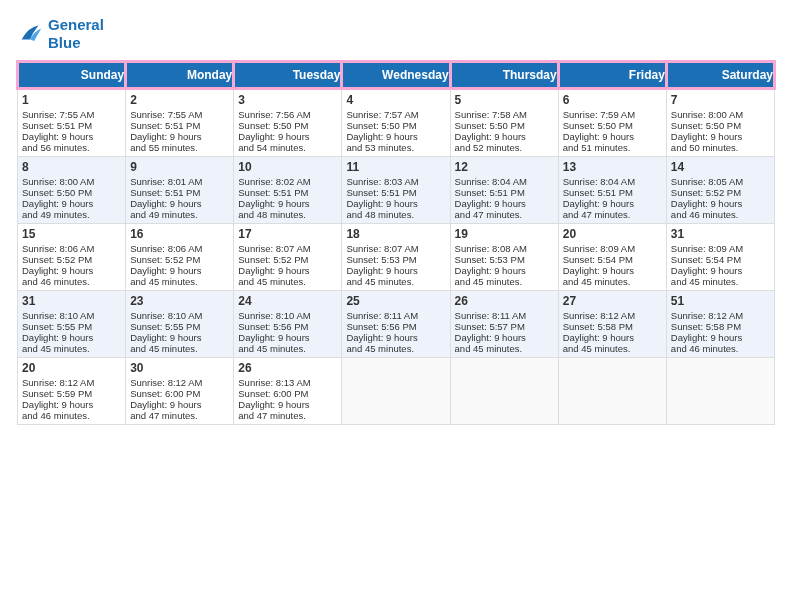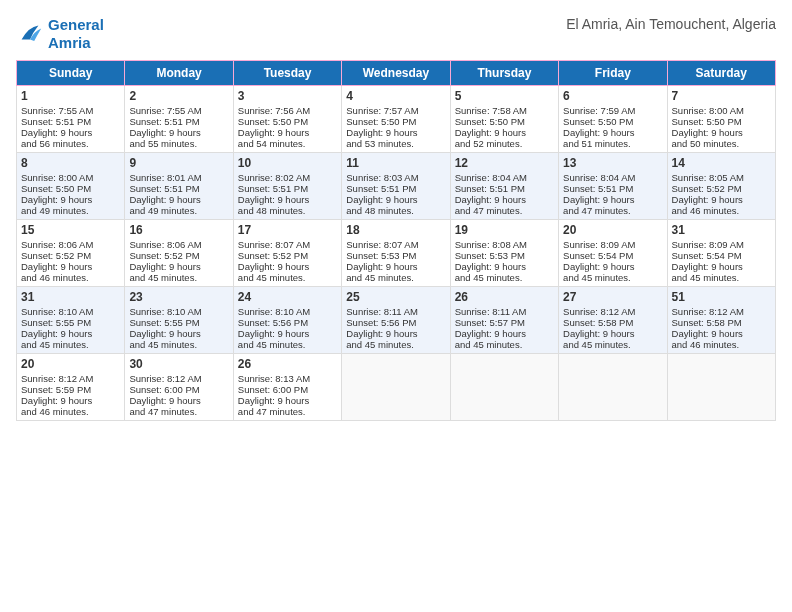--- a/index.html
+++ b/index.html
@@ -49,22 +49,22 @@
       width: 100%;
       border-collapse: collapse;
       margin-top: 8px;
     }
     th {
       background: #1a6fb5;
       color: #fff;
       font-size: 12px;
       font-weight: bold;
       padding: 5px 0;
-      text-align: center;
-      border: 1px solid #f9a8d4;
+      text-align: right;
+      border: 3px solid #f9a8d4;
     }
     td {
       vertical-align: top;
       border: 1px solid #ddd;
       padding: 3px 4px;
       font-size: 9.5px;
       color: #333;
       background: #fff;
       width: calc(100% / 7);
       min-height: 80px;
@@ -88,25 +88,24 @@
 <body>
 
 <div class="header-logo">
   <div class="logo">
     <svg class="logo-bird" viewBox="0 0 40 40" xmlns="http://www.w3.org/2000/svg">
       <path d="M8 28 Q18 10 32 8 Q24 18 20 28 Z" fill="#1a6fb5"></path>
       <path d="M20 28 Q26 16 36 12 Q30 22 26 30 Z" fill="#4da6e8"></path>
     </svg>
     <div class="logo-text">
       <div><span>General</span></div>
-      <div><span>Amria</span></div>
+      <div><span>Blue</span></div>
     </div>
   </div>
   <div class="title-block">
-    <div class="calendar-subtitle">El Amria, Ain Temouchent, Algeria</div>
   </div>
 </div>
 
 <table>
   <thead>
     <tr>
     <th>Sunday</th>
         <th>Monday</th>
         <th>Tuesday</th>
         <th>Wednesday</th>

